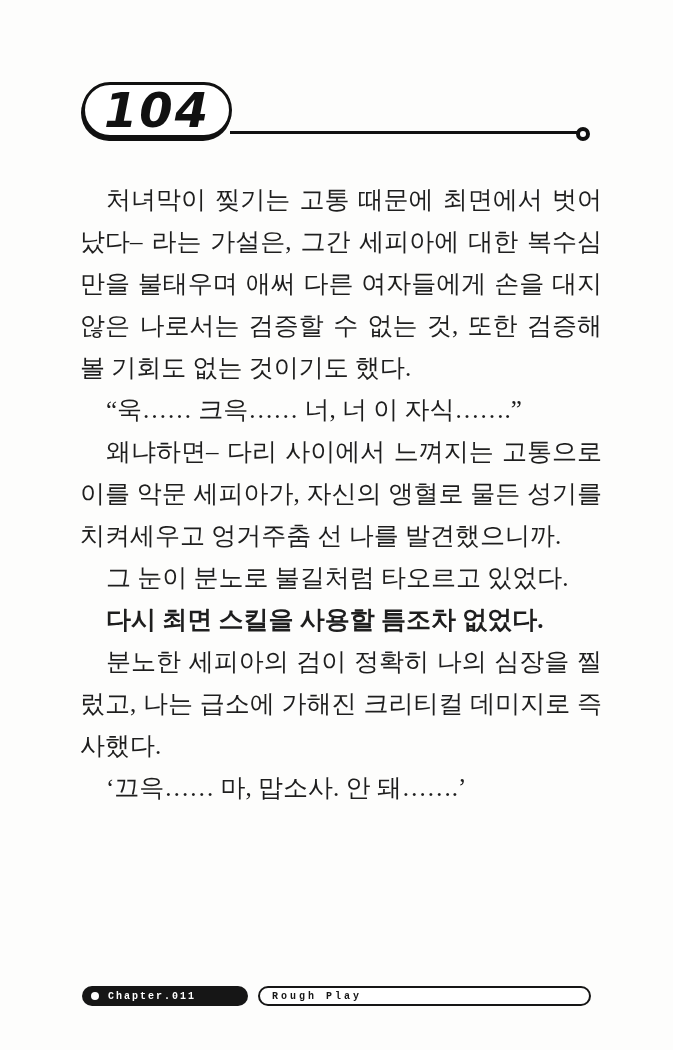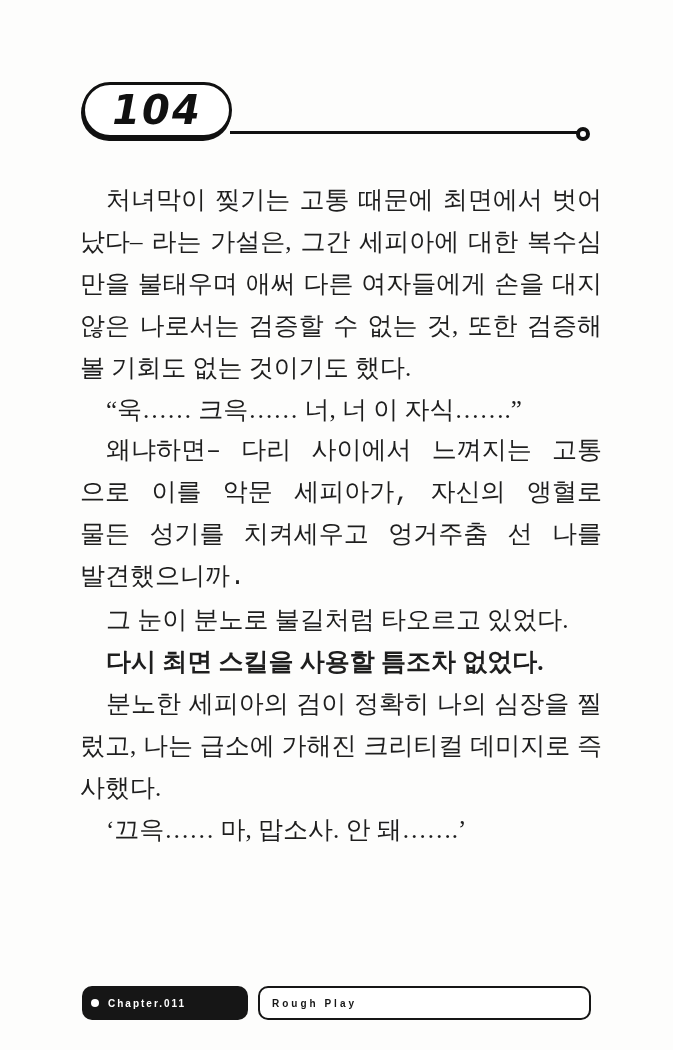--- a/index.html
+++ b/index.html
@@ -12,48 +12,48 @@
   
   .page-header { position:absolute; left:82px; top:82px; right:0; height:60px; }
   .page-number-badge {
     position:absolute; left:0; top:0; width:150px; height:56px;
     background:#fff; border:3px solid #111; border-radius:32px;
     box-shadow:-1px 3px 0 0 #111;
     display:flex; align-items:center; justify-content:center; box-sizing:border-box;
   }
   .page-number {
     font-family:"DejaVu Sans","Liberation Sans",sans-serif;
-    font-style:italic; font-weight:bold; font-size:40px; letter-spacing:2px; color:#111;
+    font-style:italic; font-weight:bold; font-size:48px; letter-spacing:2px; color:#111;
     line-height:1;
   }
   .header-rule { position:absolute; left:148px; top:49px; width:348px; height:3px; background:#111; }
   .rule-end-circle {
     position:absolute; left:494px; top:45px; width:14px; height:14px;
     border:4px solid #111; border-radius:50%; background:#fff; box-sizing:border-box;
   }
 
   
   .content {
     position:absolute; left:80px; top:154px; width:522px;
     font-size:25px; line-height:42px; text-align:justify; word-break:break-all;margin-top:25px;
   }
   .content p { margin:0; text-indent:26px; }
   .gap-a { margin-top:10px; }
-  .gap-b { margin-top:36px;font-family:Liberation Mono, monospace; }
+  .gap-b { margin-top:36px; }
   .gap-c { margin-top:12px; }
   .gap-d { margin-top:24px;font-weight:bold; }
   .gap-e { margin-top:30px; }
   .gap-f { margin-top:26px; }
 
   
   .page-footer { position:absolute; left:82px; top:986px; display:flex; gap:10px; }
   .badge-base {
-    height:34px; border-radius:10px; box-sizing:border-box;
+    height:20px; border-radius:10px; box-sizing:border-box;
     display:flex; align-items:center;
-    font-family:Liberation Sans, sans-serif;
+    font-family:Liberation Mono, monospace;
     font-size:10px; font-weight:bold;
   }
   .chapter-badge {
     width:166px; background:#161616; color:#fff;
     gap:9px; padding-left:9px; letter-spacing:2px;
   }
   .chapter-dot { width:8px; height:8px; background:#fff; border-radius:50%; flex:0 0 auto; }
   .title-badge {
     width:333px; background:#fff; border:2px solid #161616; color:#161616;
     padding-left:12px; letter-spacing:3px;

